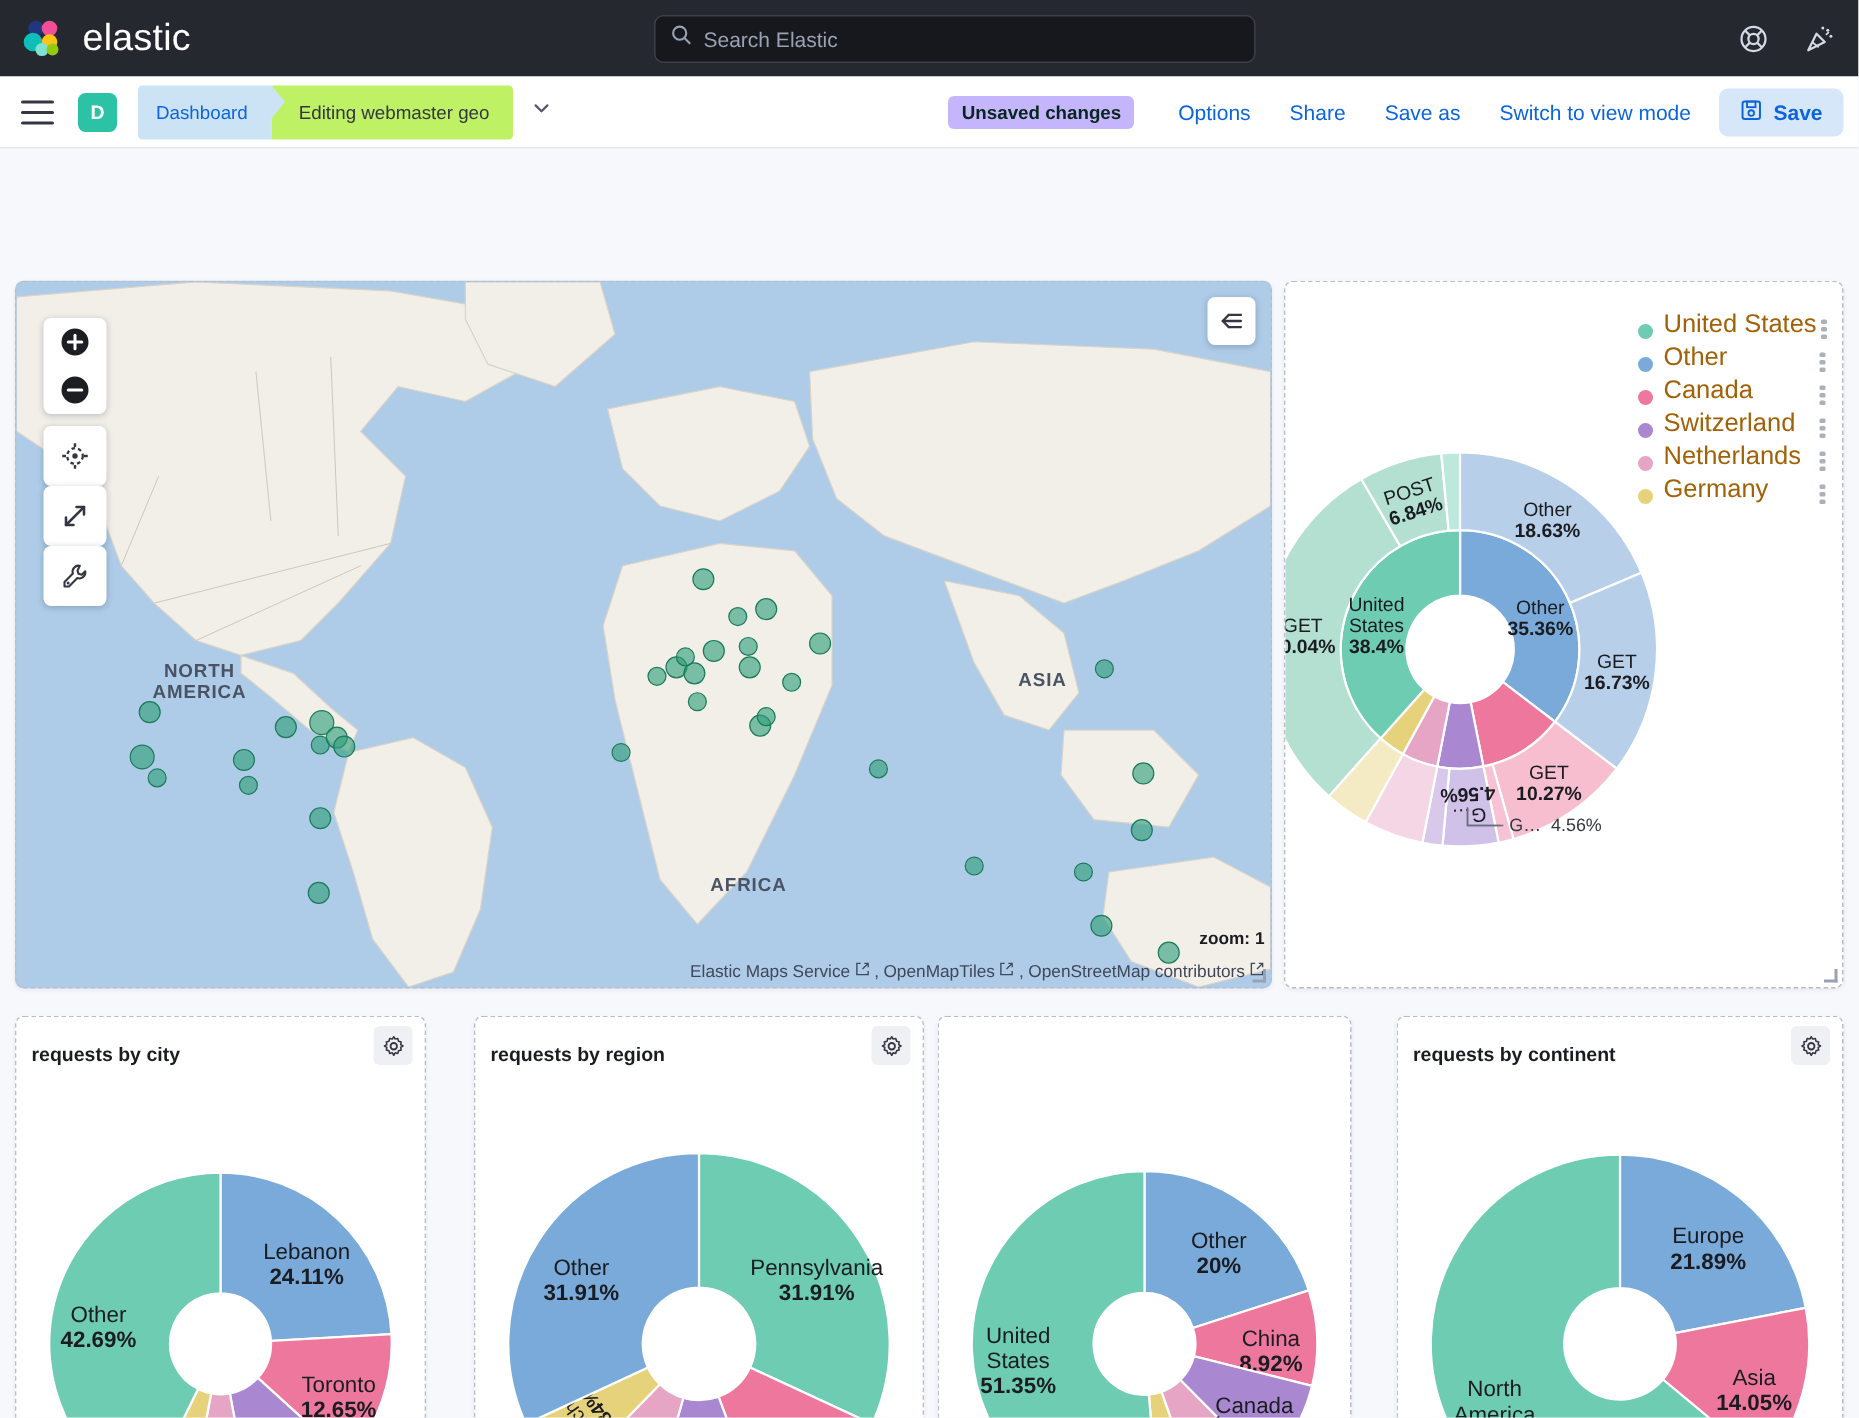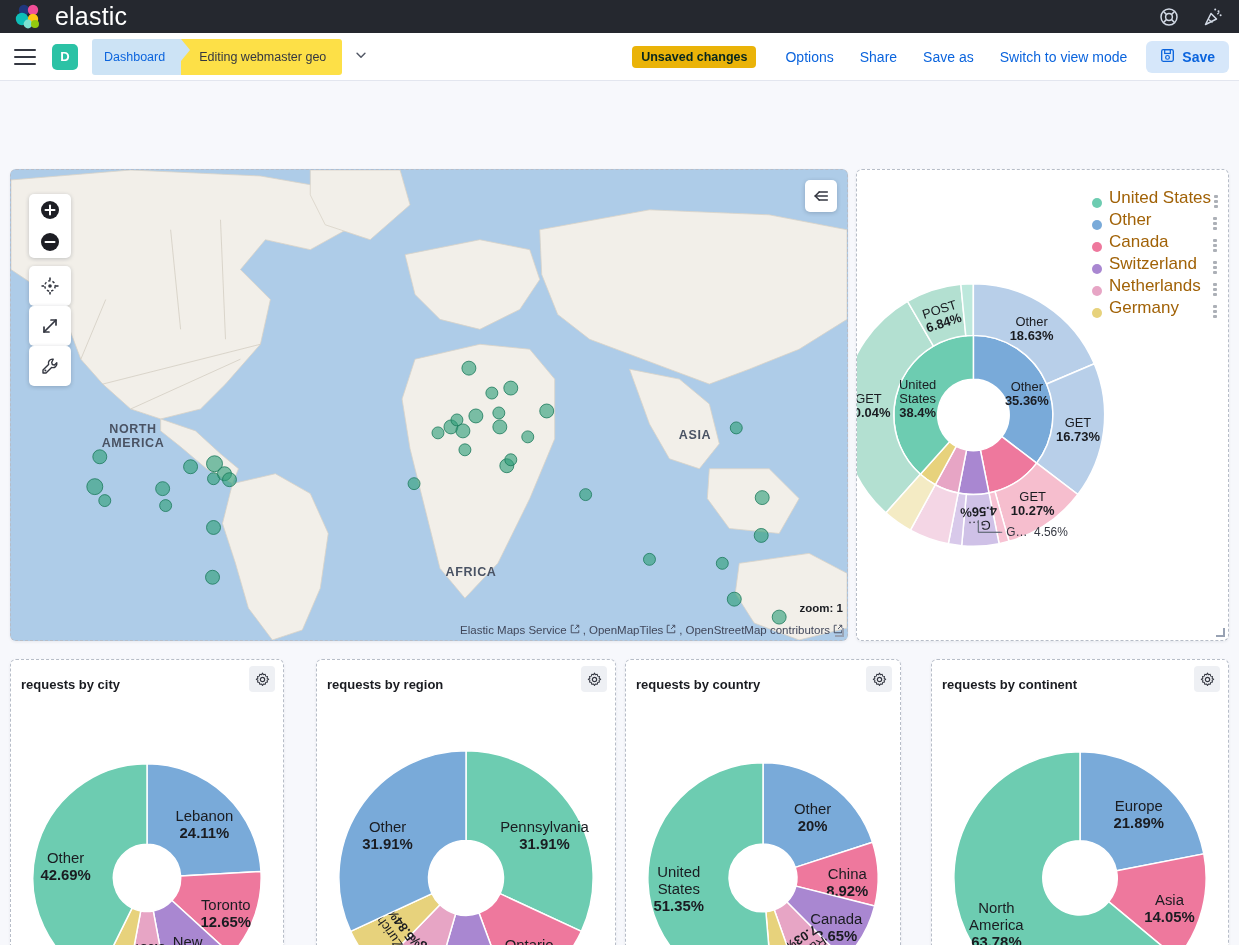--- a/index.html
+++ b/index.html
@@ -4,21 +4,21 @@
 <style>
   * { box-sizing: border-box; margin: 0; padding: 0; }
   html, body {
     width: 1239px; height: 945px;
     font-family: "Liberation Sans", sans-serif;
     background: #F7F8FC; overflow: hidden;
   }
 
   
   .top-header {
-    height: 33px; background: #25282F; display: flex; align-items: center;
+    height: 51px; background: #25282F; display: flex; align-items: center;
     padding: 0 14px; position: relative;
   }
   .elastic-logo-wrap { display: flex; align-items: center; gap: 11px; }
   .elastic-mark { width: 30px; height: 30px; position: relative; }
   .elastic-word { color: #fff; font-size: 25px; letter-spacing: .2px; }
   .global-search {
     position: absolute; left: 436px; width: 401px; height: 32px;
     background: #16181D; border: 1px solid #3C4049; border-radius: 6px;
     display: flex; align-items: center; padding: 0 10px; gap: 8px;
   }
@@ -50,29 +50,29 @@
     height: 36px; display: flex; align-items: center; font-size: 12.5px;
     padding: 0 16px 0 12px; position: relative; cursor: pointer;
   }
   .crumb.c1 { background: #CCE3F5; color: #0B64DD; border-radius: 3px 0 0 3px; }
   .crumb.c1:after {
     content:""; position:absolute; right:-9px; top:0; width:0; height:0;
     border-top: 11px solid transparent; border-bottom: 11px solid transparent;
     border-left: 9px solid #CCE3F5; z-index: 2;
   }
   .crumb.c2 {
-    background: #fde047; color: #343741; padding-left: 18px;
+    background: #bef264; color: #343741; padding-left: 18px;
     border-radius: 0 3px 3px 0; margin-left: 0;
   }
   .crumb-chevron { margin-left: 12px; cursor: pointer; }
   .crumb-right {
     position: absolute; right: 10px; display: flex; align-items: center; gap: 0;
   }
   .unsaved-pill {
-    background: #eab308; color: #07261E; font-size: 12.5px; font-weight: bold;
+    background: #c4b5fd; color: #07261E; font-size: 12.5px; font-weight: bold;
     padding: 4px 9px; border-radius: 4px; margin-right: 16px; white-space: nowrap;
   }
   .tb-link {
     color: #0B64DD; font-size: 14px; padding: 0 13px; cursor: pointer; white-space: nowrap;
   }
   .save-btn {
     background: #D6E7FA; color: #0B64DD; font-size: 14px; font-weight: bold;
     border: 0; border-radius: 6px; height: 32px; padding: 0 14px; margin-left: 6px;
     display: flex; align-items: center; gap: 7px; cursor: pointer;
     font-family: "Liberation Sans", sans-serif;
@@ -173,20 +173,29 @@
         <circle cx="19" cy="8" r="5.2" fill="#F04E98"></circle>
         <circle cx="8" cy="17" r="6.2" fill="#0EBEB8"></circle>
         <circle cx="19" cy="17" r="5.2" fill="#FEC514"></circle>
         <circle cx="14" cy="22" r="4.4" fill="#7DE2D1"></circle>
         <circle cx="21" cy="22" r="4.0" fill="#93C90E"></circle>
       </svg>
     </span>
     <span class="elastic-word">elastic</span>
   </div>
 
+  <div class="global-search">
+    <span>
+      <svg width="14" height="14" viewBox="0 0 16 16">
+        <circle cx="7" cy="7" r="5" fill="none" stroke="#98A2B3" stroke-width="1.6"></circle>
+        <line x1="10.8" y1="10.8" x2="15" y2="15" stroke="#98A2B3" stroke-width="1.6"></line>
+      </svg>
+    </span>
+    <input type="text" placeholder="Search Elastic" style="">
+  </div>
 
   <div class="header-icons">
     <span class="hdr-ico">
       <svg width="20" height="20" viewBox="0 0 20 20">
         <circle cx="10" cy="10" r="8" fill="none" stroke="#D3DAE6" stroke-width="1.5"></circle>
         <circle cx="10" cy="10" r="3.4" fill="none" stroke="#D3DAE6" stroke-width="1.5"></circle>
         <line x1="4.5" y1="4.5" x2="7.6" y2="7.6" stroke="#D3DAE6" stroke-width="1.5"></line>
         <line x1="15.5" y1="4.5" x2="12.4" y2="7.6" stroke="#D3DAE6" stroke-width="1.5"></line>
         <line x1="4.5" y1="15.5" x2="7.6" y2="12.4" stroke="#D3DAE6" stroke-width="1.5"></line>
         <line x1="15.5" y1="15.5" x2="12.4" y2="12.4" stroke="#D3DAE6" stroke-width="1.5"></line>
@@ -318,21 +327,21 @@
           <circle cx="214" cy="305" r="7"></circle>
             <circle cx="219" cy="311" r="7"></circle>
           <circle cx="203" cy="359" r="7"></circle>
             <circle cx="202" cy="409" r="7"></circle>
           <circle cx="311" cy="485" r="7"></circle>
         </g>
       </svg>
 
       <div class="map-label" style="left:72px; top:252px; width:100px;">NORTH<br>AMERICA</div>
       <div class="map-label" style="left:656px; top:258px; width:56px;">ASIA</div>
-      <div class="map-label" style="left:422px; top:395px; width:76px;">AFRICA</div>
+      <div class="map-label" style="left:450px; top:395px; width:76px;">AFRICA</div>
 
     </div>
 
     <div class="map-ctl-group" style="top:24px;">
       <div class="map-ctl">
         <svg width="20" height="20" viewBox="0 0 20 20">
           <circle cx="10" cy="10" r="9" fill="#1D1E24"></circle>
           <line x1="10" y1="5.5" x2="10" y2="14.5" stroke="#fff" stroke-width="2" stroke-linecap="round"></line>
           <line x1="5.5" y1="10" x2="14.5" y2="10" stroke="#fff" stroke-width="2" stroke-linecap="round"></line>
         </svg>
@@ -623,29 +632,20 @@
         <path d="M33.86500977733391,239.82066560329082 A128,128 0 0 1 149.99999999999997,58 L150,148.24 A37.76,37.76 0 0 0 115.74017788431351,201.8770963529708 Z" fill="#79AAD9" stroke="#fff" stroke-width="1.5"></path>
         <g transform="">
           <text x="71.02638549394109" y="139.806889377355" text-anchor="middle" class="sl-name">Other</text>
           <text x="71.02638549394109" y="156.806889377355" text-anchor="middle" class="sl-val">31.91%</text>
         </g>
       </svg>
 
   </div>
 
   <div class="panel donut-panel" id="p-country">
-    <div class="panel-head">
-      <span class="panel-title">requests by country</span>
-      <span class="gear-btn">
-        <svg width="15" height="15" viewBox="0 0 16 16">
-          <circle cx="8" cy="8" r="2.3" fill="none" stroke="#343741" stroke-width="1.3"></circle>
-          <path d="M8 1.2l1 1.7 1.9-.4.5 1.9 1.9.5-.4 1.9 1.7 1-1.7 1 .4 1.9-1.9.5-.5 1.9-1.9-.4-1 1.7-1-1.7-1.9.4-.5-1.9-1.9-.5.4-1.9-1.7-1 1.7-1-.4-1.9 1.9-.5.5-1.9 1.9.4z" fill="none" stroke="#343741" stroke-width="1.1" stroke-linejoin="round"></path>
-        </svg>
-      </span>
-    </div>
     <svg class="donut-svg" viewBox="0 0 276 336" style="position:absolute; left:0; top:32px; width:100%; height:336px;">
         <path d="M138,70 A116,116 0 0 1 248.32255589023782,150.1540286525061 L170.54515398762015,175.4254384524893 A34.22,34.22 0 0 0 138,151.78 Z" fill="#79AAD9" stroke="#fff" stroke-width="1.5"></path>
         <g transform="">
           <text x="187.91683965158506" y="121.54536437649972" text-anchor="middle" class="sl-name">Other</text>
           <text x="187.91683965158506" y="138.54536437649972" text-anchor="middle" class="sl-val">20%</text>
         </g>
         <path d="M248.32255589023782,150.1540286525061 A116,116 0 0 1 250.49923268294415,214.28290377151527 L171.18727364146852,194.343456612597 A34.22,34.22 0 0 0 170.54515398762015,175.4254384524893 Z" fill="#EE789D" stroke="#fff" stroke-width="1.5"></path>
         <g transform="">
           <text x="222.87472306170548" y="187.3691629412968" text-anchor="middle" class="sl-name">China</text>
           <text x="222.87472306170548" y="204.3691629412968" text-anchor="middle" class="sl-val">8.92%</text>

